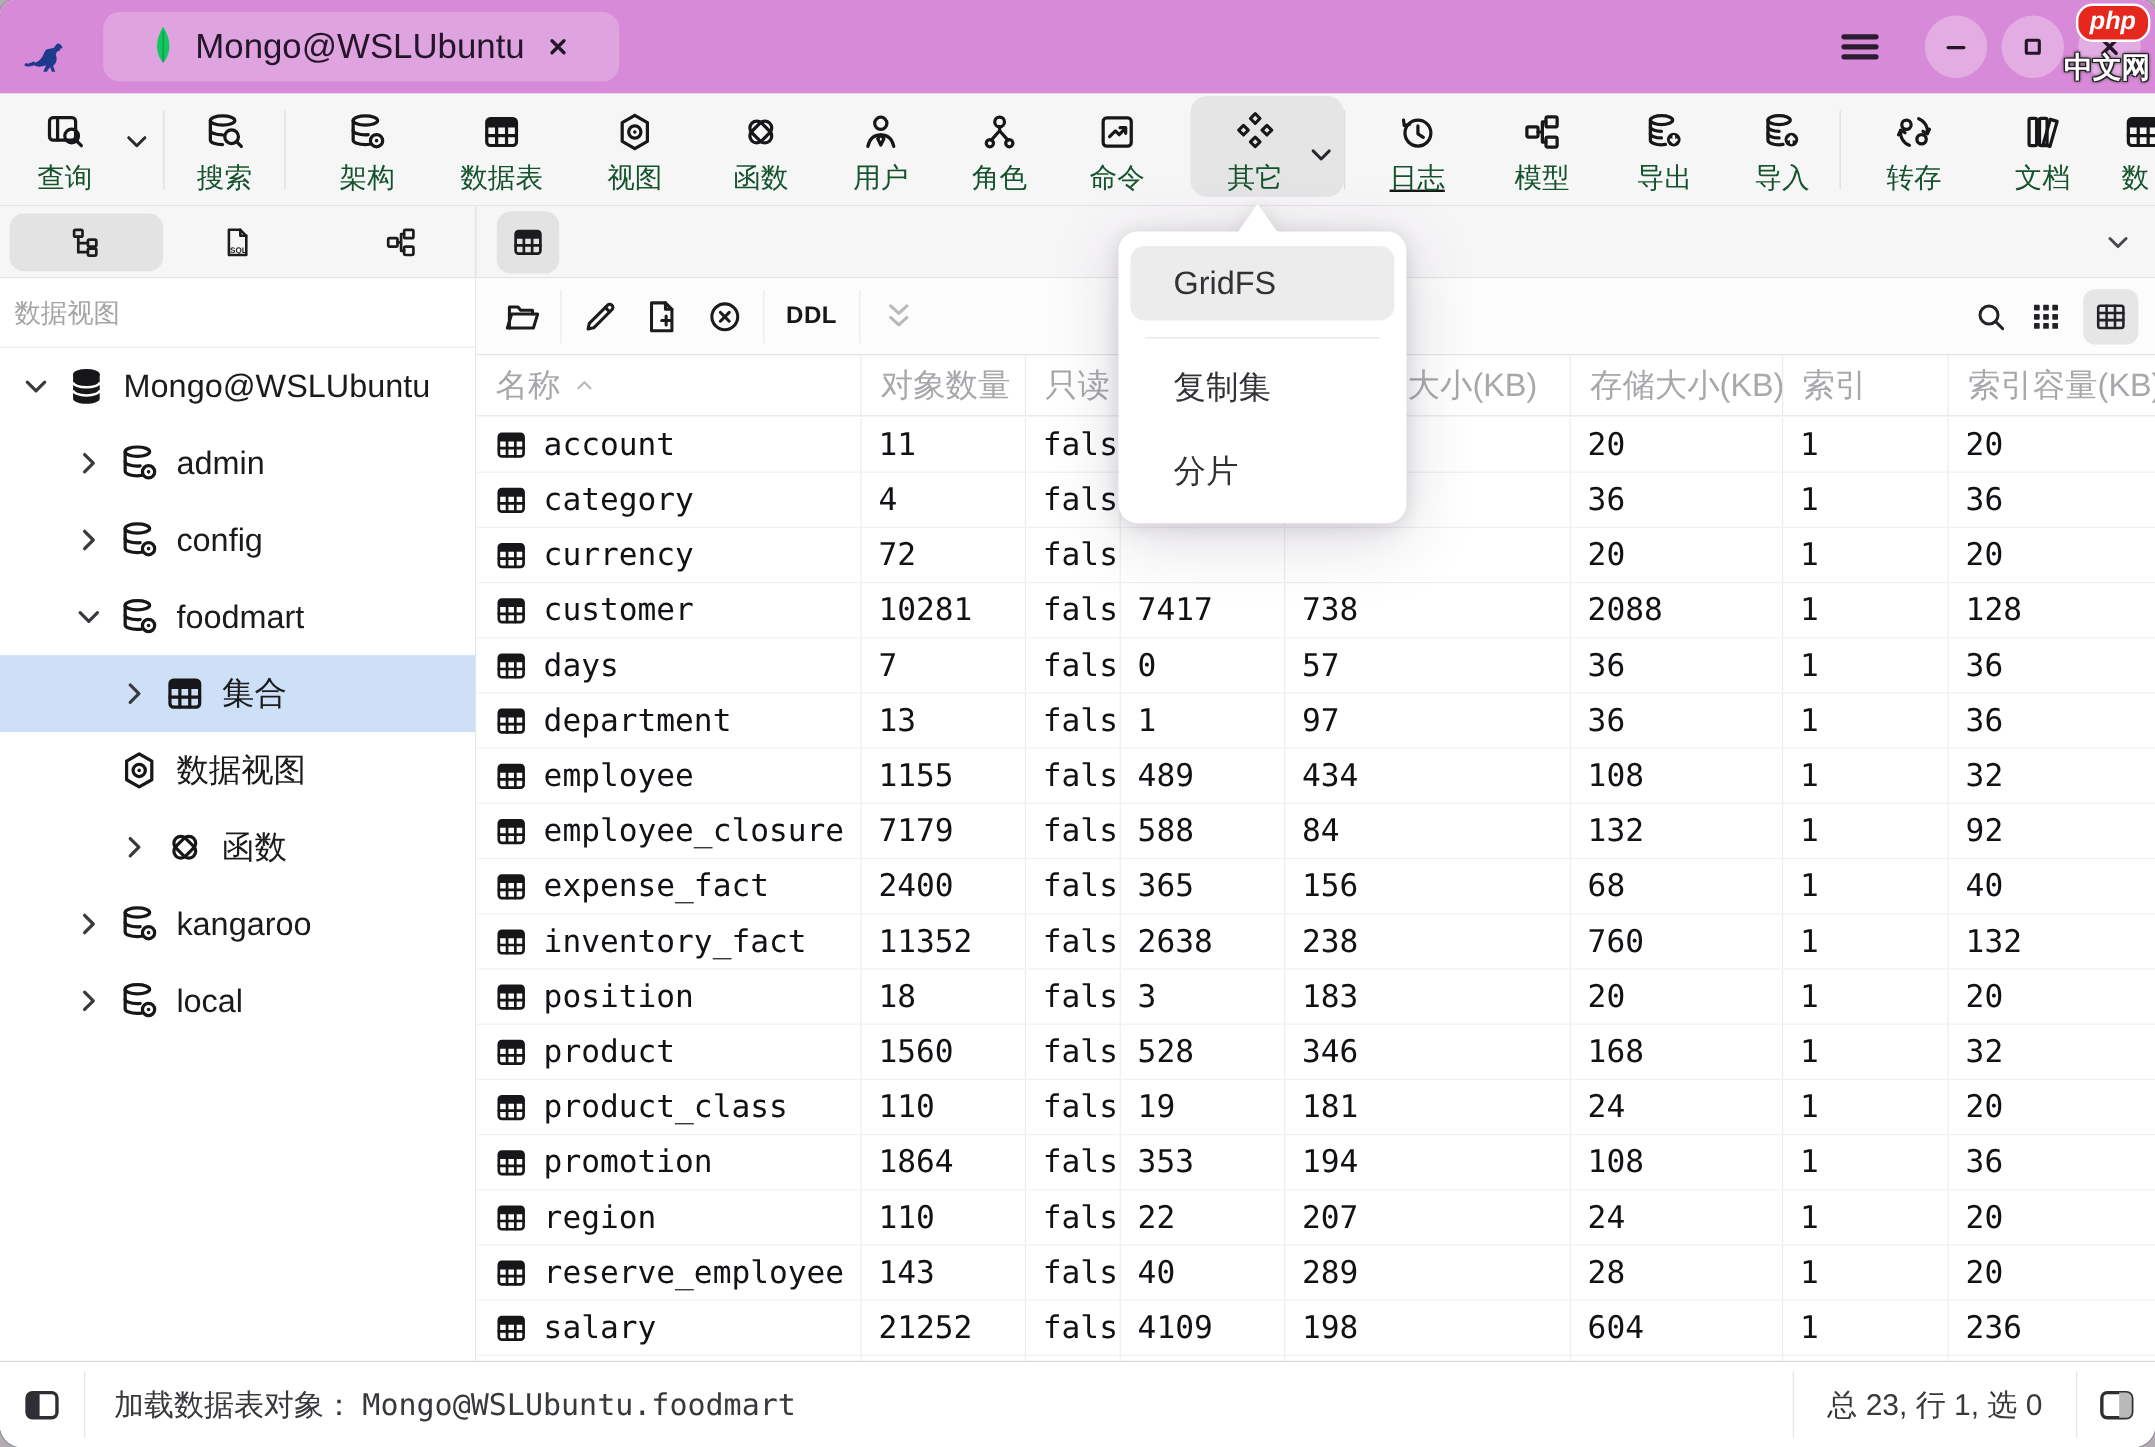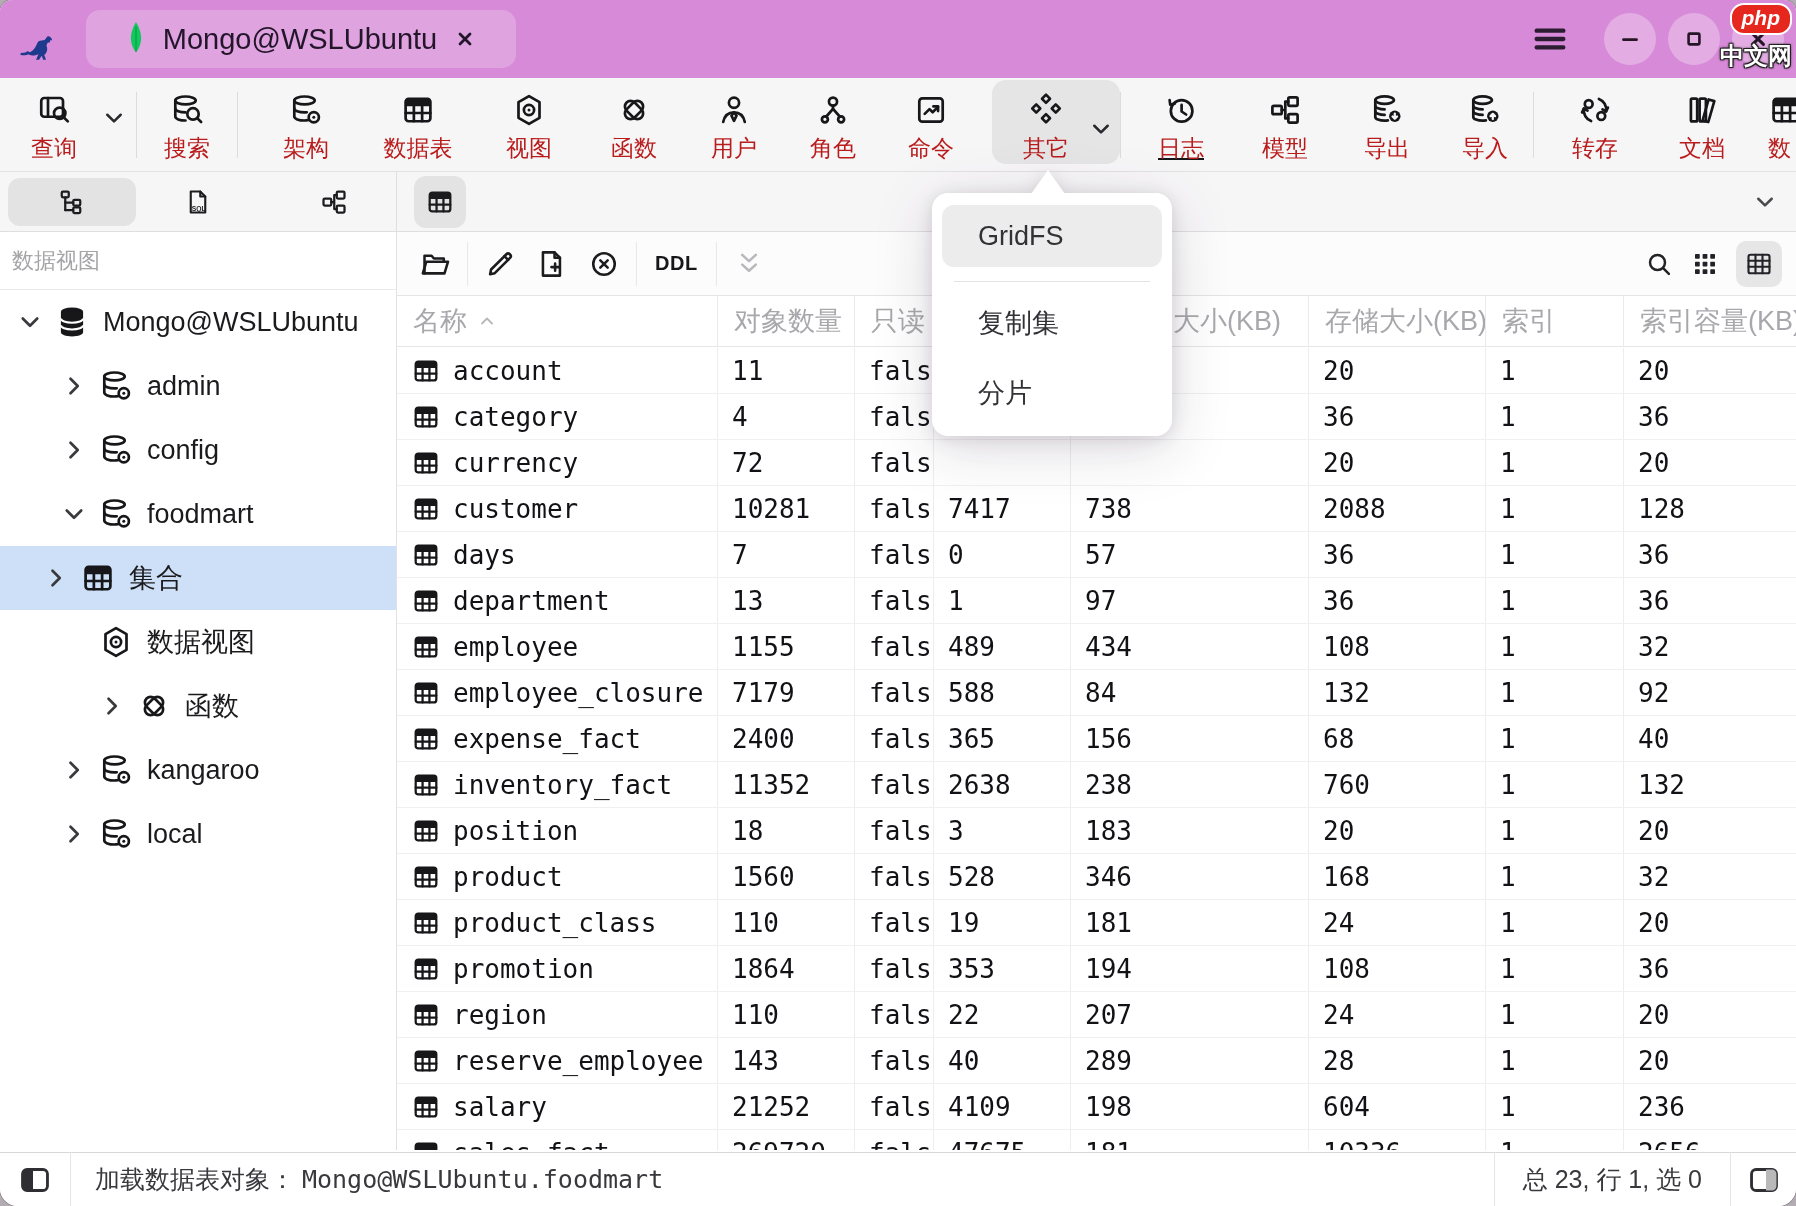--- a/index.html
+++ b/index.html
@@ -28,21 +28,21 @@
     padding:1px 10px 3px;border-radius:14px;border:2px solid #fff;}
   .php-cn{font-size:24px;font-weight:700;color:#fff;
     text-shadow:0 0 3px #222,0 0 3px #222,1px 1px 0 #222,-1px -1px 0 #222,1px -1px 0 #222,-1px 1px 0 #222;}
 
   
   .tb{display:flex;align-items:flex-start;padding-left:16px;height:94px;background:#f7f6f7;
     border-bottom:1px solid #e2e2e2;position:relative;overflow:hidden;white-space:nowrap;}
   .tb-item{display:flex;flex-direction:column;align-items:center;padding-top:14px;height:94px;
     color:#17171a;flex:none;position:relative;}
   .tb-item .ic36{width:36px;height:36px;}
-  .tb-label{font-size:23px;color:#b91c1c;margin-top:5px;white-space:nowrap;}
+  .tb-label{font-size:23px;color:#14532d;margin-top:5px;white-space:nowrap;}
   .tb-chev{padding-top:27px;width:44px;display:flex;justify-content:center;flex:none;color:#2a2a2e;}
   .tb-chev .ic{width:26px;height:26px;}
   .tb-sep{width:1px;height:66px;background:#dcdcdc;margin-top:14px;flex:none;}
   .tb-pill{background:#e6e5e6;border-radius:14px;height:84px;margin-top:2px;padding-top:12px;
     padding-right:34px;padding-left:14px;}
   .pill-chev{position:absolute;right:6px;top:36px;width:26px;height:26px;color:#28282c;}
   .tb-clip{align-items:flex-start;padding-left:14px;width:120px;}
   .ml12{margin-left:12px;} .ml8{margin-left:8px;text-decoration:underline;} .ml6{margin-left:6px;}
 
   
@@ -101,21 +101,21 @@
   .pointer{position:relative;left:99px;width:0;height:0;border-left:17px solid transparent;
     border-right:17px solid transparent;border-bottom:24px solid #fff;}
   .menu{width:240px;background:#fff;border-radius:16px;padding:12px 10px 14px;margin-top:-1px;}
   .mi{height:58px;display:flex;align-items:center;padding-left:36px;font-size:27px;color:#323236;
     border-radius:12px;}
   .mi.hl{background:#ececec;height:62px;}
   .mi.mt{margin-top:12px;}
   .msep{height:1px;background:#e4e4e4;margin:14px 12px 10px;}
 
   
-  .status{position:absolute;left:0;right:0;bottom:0;height:54px;background:#fff;
+  .status{position:absolute;left:0;right:0;bottom:0;height:72px;background:#fff;
     border-top:1px solid #d8d8d8;display:flex;align-items:center;z-index:30;}
   .st-toggle{width:34px;height:34px;color:#2f2f33;margin-left:18px;flex:none;}
   .st-sep{width:1px;height:55px;background:#e5e5e5;margin-left:18px;flex:none;}
   .st-text{margin-left:24px;font-size:25px;color:#39393d;white-space:nowrap;}
   .st-mono{font-family:"DejaVu Sans Mono",monospace;}
   .st-right{margin-left:auto;display:flex;align-items:center;height:55px;}
   .st-count{font-size:25px;color:#39393d;padding:0 28px;border-left:1px solid #e5e5e5;
     height:55px;display:flex;align-items:center;white-space:nowrap;}
   .st-rbox{width:66px;height:55px;border-left:1px solid #e5e5e5;display:flex;
     align-items:center;justify-content:center;}
@@ -501,21 +501,21 @@
             <svg viewBox="0 0 24 24" fill="none" stroke="currentColor" stroke-linecap="round" stroke-linejoin="round" stroke-width="1.8">
               <ellipse cx="11" cy="5.6" rx="6.8" ry="2.6"></ellipse>
               <path d="M4.2 5.6v10.8c0 1.5 3 2.6 6.8 2.6.8 0 1.6-.1 2.3-.2"></path>
               <path d="M4.2 11c0 1.5 3 2.6 6.8 2.6.5 0 1 0 1.5-.1"></path>
               <circle cx="17.2" cy="16.8" r="3.4"></circle>
               <circle cx="17.2" cy="16.8" r="1" fill="currentColor" stroke="none"></circle>
             </svg>
           </span>
           <span>foodmart</span>
         </div>
-        <div class="trow sel" style="padding-left:42px">
+        <div class="trow sel" style="padding-left:98px">
           <span class="t-chev ic ">
             <svg viewBox="0 0 24 24" fill="none" stroke="currentColor" stroke-linecap="round" stroke-linejoin="round" stroke-width="2.3">
               <path d="M9 5.8l6.2 6.2L9 18.2"></path>
             </svg>
           </span>
           <span class="t-ic ic">
             <svg viewBox="0 0 24 24" fill="none" stroke="currentColor" stroke-linecap="round" stroke-linejoin="round" stroke-width="1.8">
               <rect x="3.75" y="4.5" width="16.5" height="15" rx="2"></rect>
               <path d="M3.75 6.5c0-1.1.9-2 2-2h12.5c1.1 0 2 .9 2 2v3H3.75z" fill="currentColor" stroke="none"></path>
               <path d="M3.75 14h16.5M9.25 9.5v10M14.75 9.5v10"></path>

